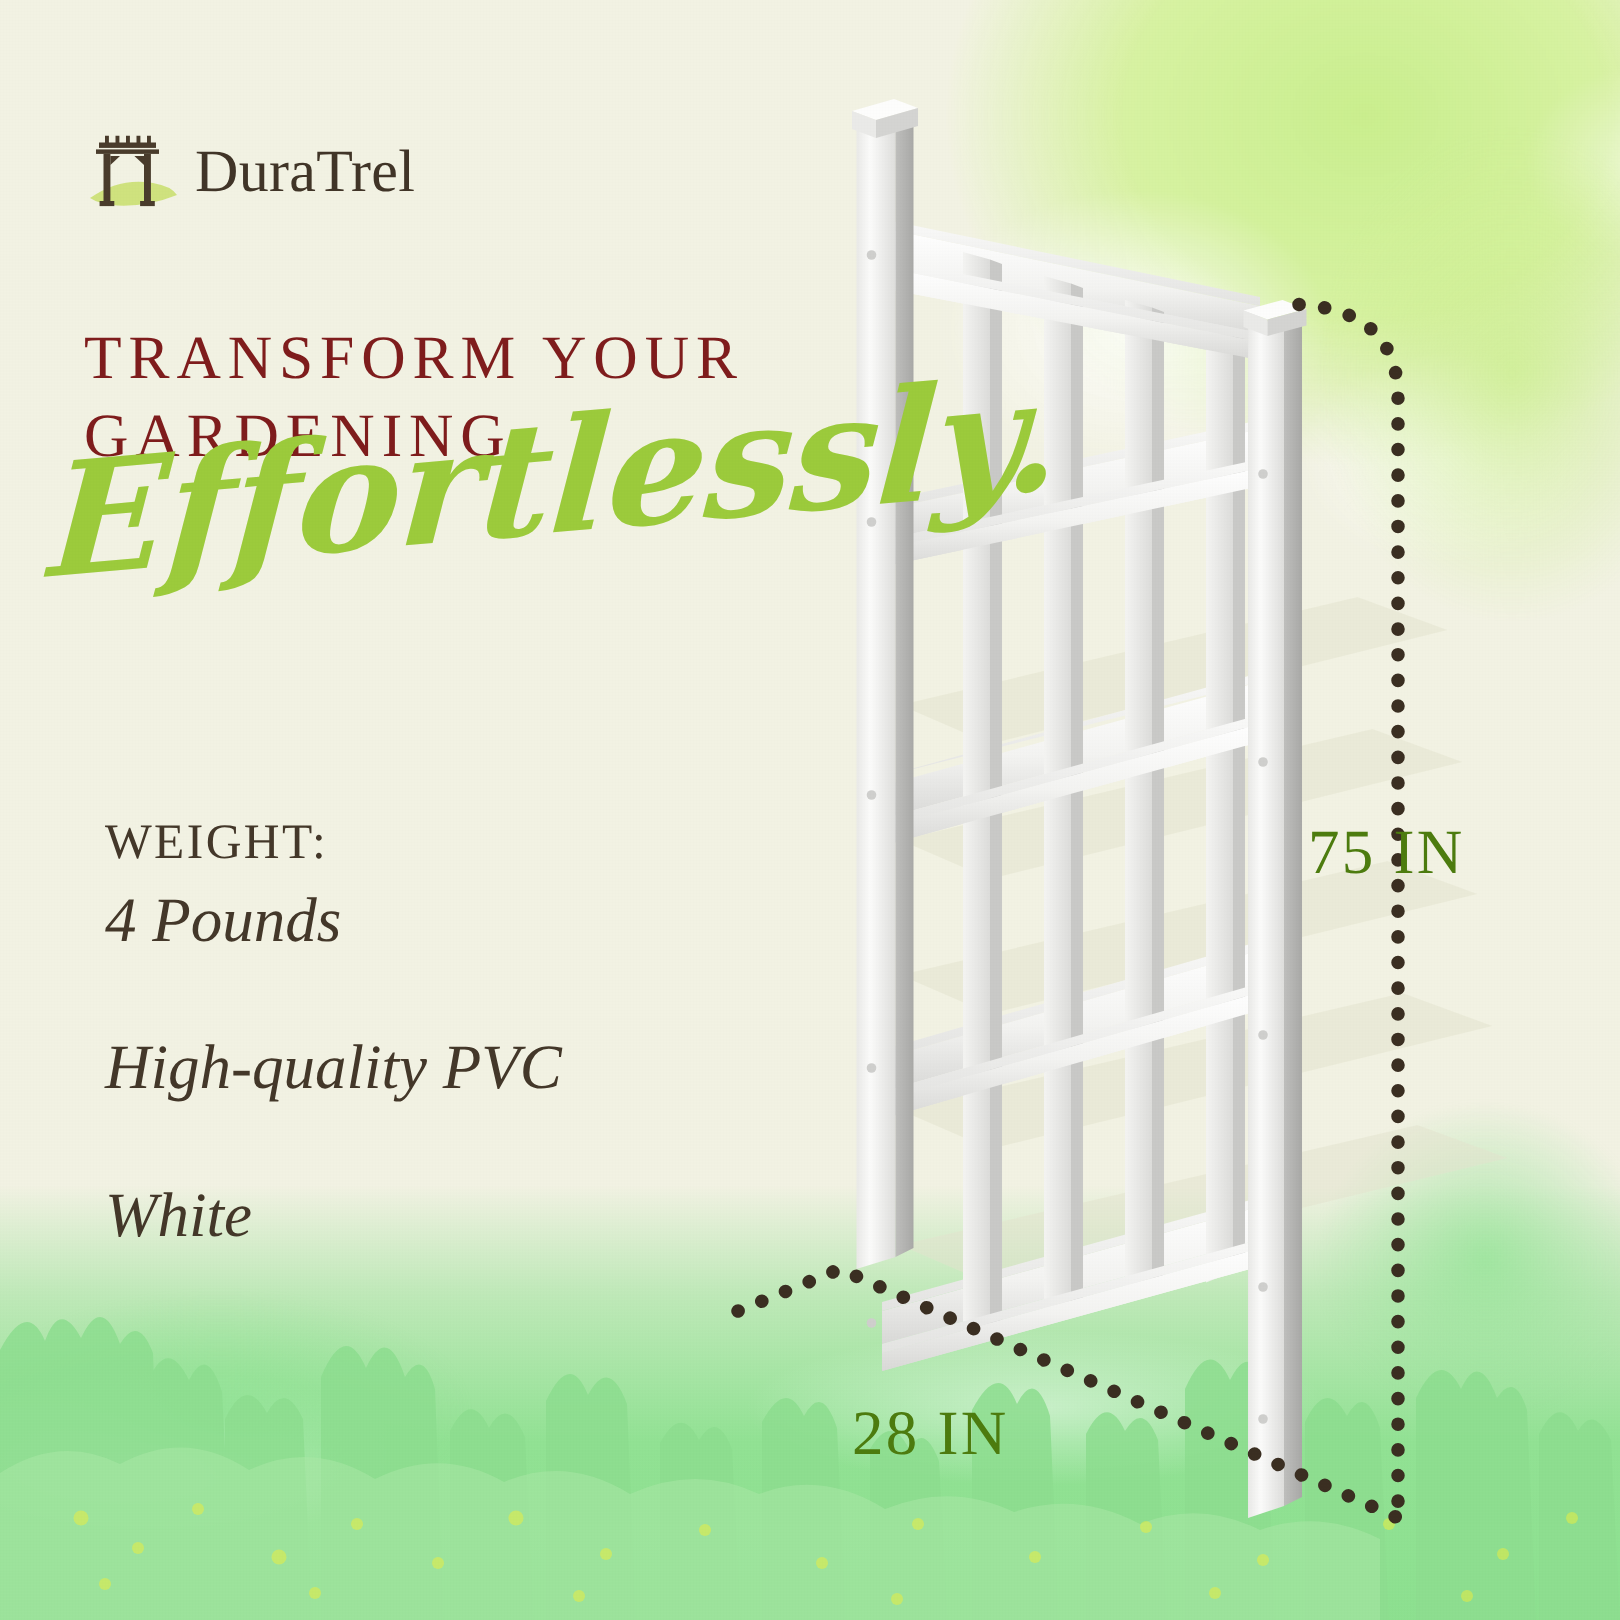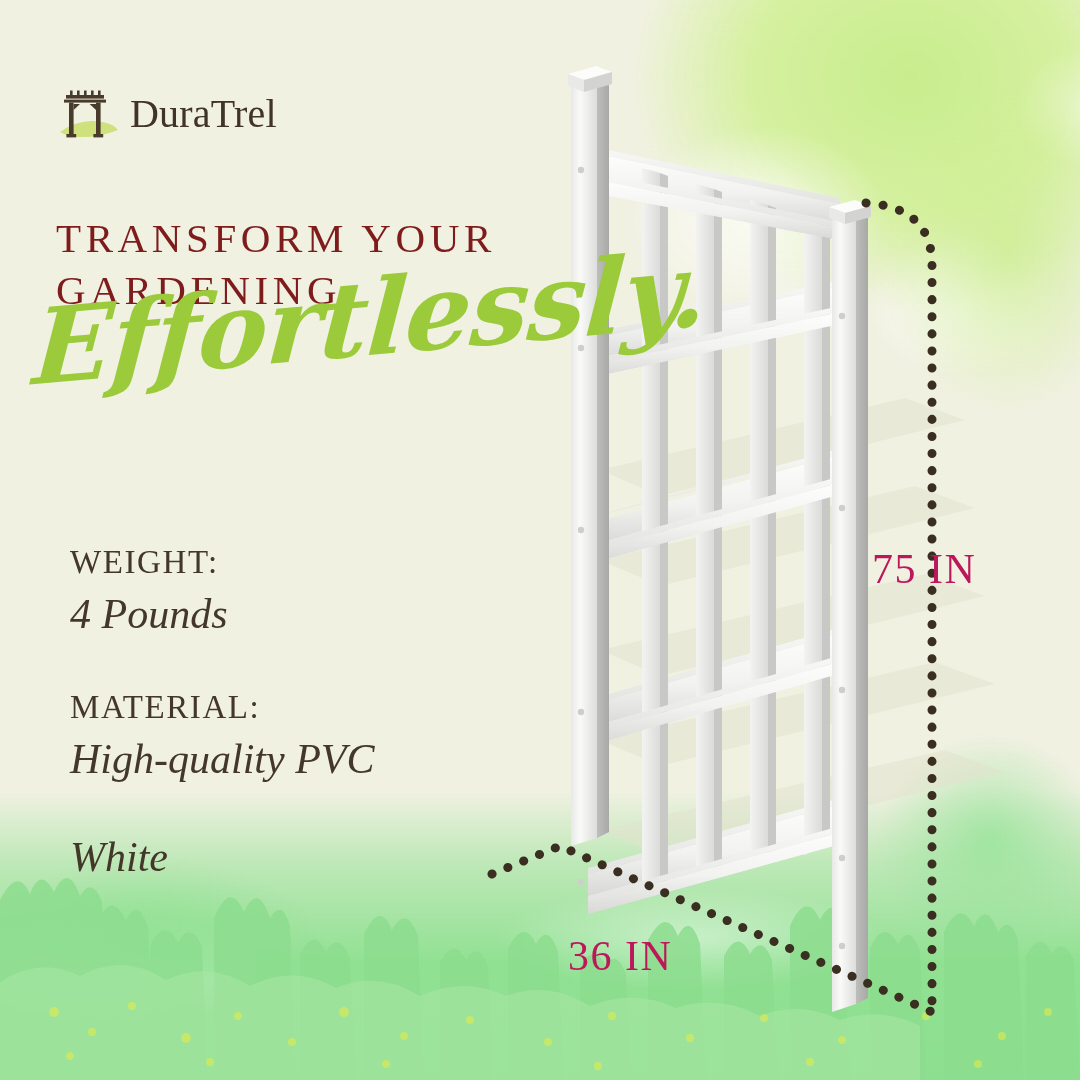--- a/index.html
+++ b/index.html
@@ -138,21 +138,21 @@
     line-height: 1.3;
     margin-top: 2px;
   }
 
   
   .dim {
     position: absolute;
     font-family: "Liberation Serif", serif;
     font-size: 42px;
     letter-spacing: 1.5px;
-    color: #be185d;
+    color: #4d7c0f;
     white-space: nowrap;
   }
   .dim-height { left: 872px; top: 545px; }
   .dim-width  { left: 568px; top: 932px; }
 
   .dots-svg { position: absolute; inset: 0; width: 1080px; height: 1080px; }
 
   
   .product-svg {
     position: absolute;
@@ -382,25 +382,24 @@
     <div class="headline-line">GARDENING</div>
   </div>
   <div class="script">Effortlessly.</div>
 
   <div class="specs">
     <div class="spec">
       <div class="spec-label">WEIGHT:</div>
       <div class="spec-value">4 Pounds</div>
     </div>
     <div class="spec">
-      <div class="spec-label">MATERIAL:</div>
       <div class="spec-value">High-quality PVC</div>
     </div>
     <div class="spec">
       <div class="spec-value">White</div>
     </div>
   </div>
 
   <div class="dim dim-height">75 IN</div>
-  <div class="dim dim-width">36 IN</div>
+  <div class="dim dim-width">28 IN</div>
 
   <div class="noise"></div>
 </div>
 
 </body></html>

